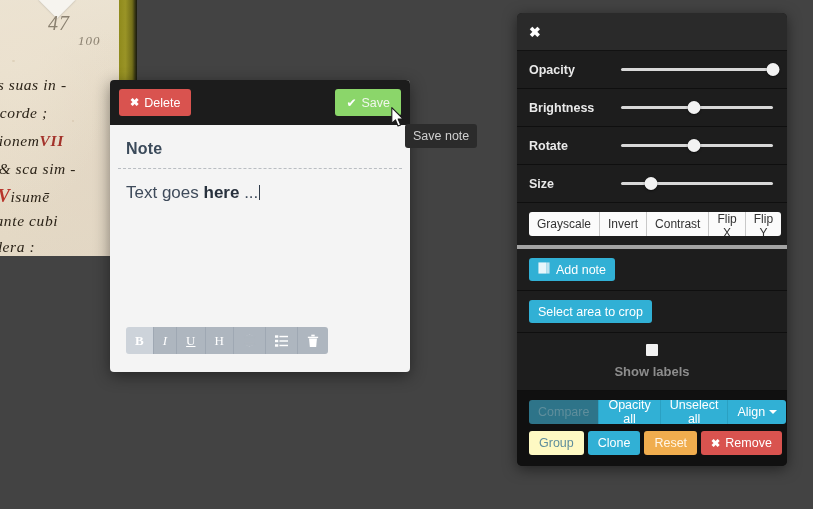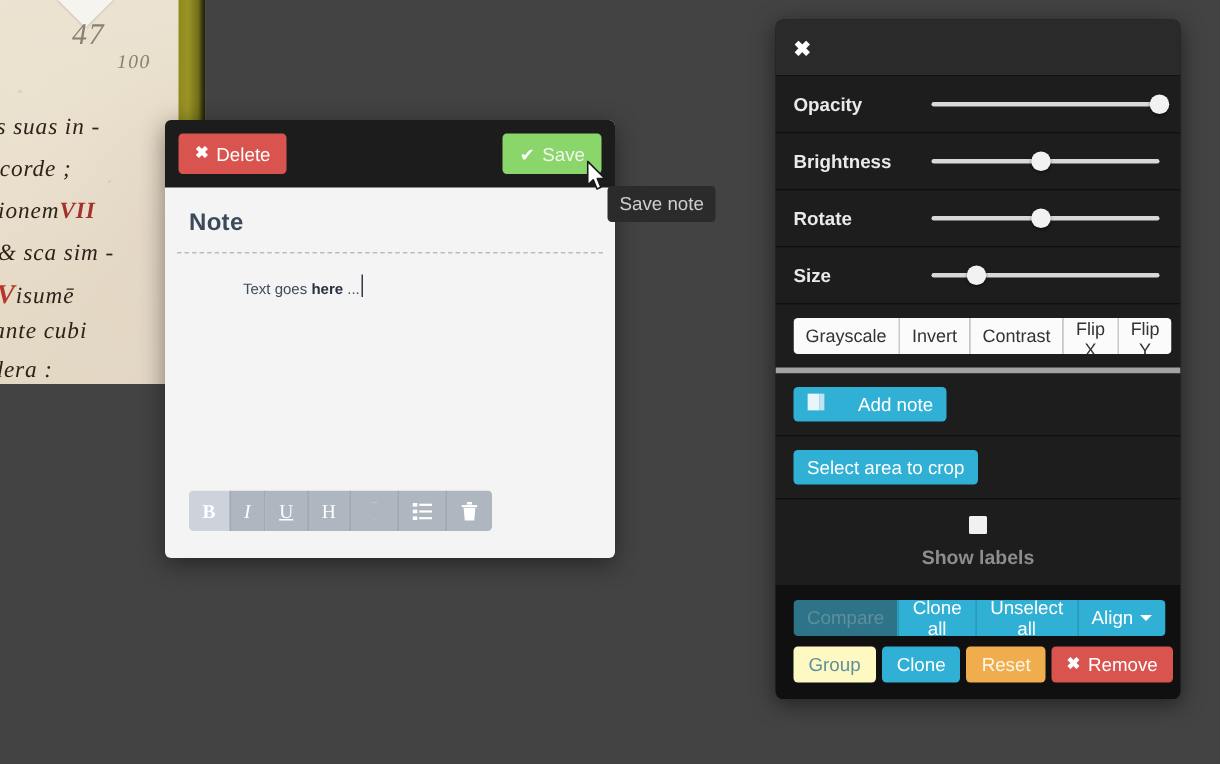--- a/index.html
+++ b/index.html
@@ -168,24 +168,23 @@
     padding: 15px 0 10px 16px;
     letter-spacing: 0.2px;
   }
   .note-divider {
     border-top: 1px dashed #b9bdc2;
     margin: 0 8px;
   }
   .note-body {
     min-height: 130px;
     padding: 14px 16px 0 16px;
-    font-size: 10px;
+    font-size: 17px;
     color: #3f4b5b;
     font-family: "Liberation Sans", sans-serif;
-    margin-left: 36px;
   }
   .note-body b { color: #28313d; }
   .caret {
     display: inline-block;
     width: 1px;
     height: 15px;
     background: #2f3b49;
     vertical-align: -2px;
     margin-left: 1px;
   }
@@ -339,21 +338,21 @@
     background: #31b0d5;
     color: #ffffff;
     border: none;
     border-radius: 3px;
     height: 23px;
     padding: 0 9px;
     font-size: 12.5px;
     cursor: pointer;
     display: inline-flex;
     align-items: center;
-    gap: 22px;
+    gap: 6px;
     font-family: "Liberation Sans", sans-serif;
   }
   .labels-row {
     padding: 11px 12px;
     border-bottom: 1px solid #0f0f0f;
     background: #1d1d1d;
     display: flex;
     align-items: center;
     gap: 8px;
     flex-direction: column;
@@ -589,21 +588,21 @@
     </div>
 
     <div class="labels-row">
       <span class="chk"></span>
       <span class="labels-text">Show labels</span>
     </div>
 
     <div class="bottom-rows">
       <div class="seg-group">
         <button class="seg-btn disabled">Compare</button>
-        <button class="seg-btn">Clone all</button>
+        <button class="seg-btn">Opacity all</button>
         <button class="seg-btn">Unselect all</button>
         <button class="seg-btn">
           <span>Align</span>
           <span class="caret-down"></span>
         </button>
       </div>
       <div class="btm-btns">
         <button class="btm-btn group">Group</button>
         <button class="btm-btn clone">Clone</button>
         <button class="btm-btn reset">Reset</button>

